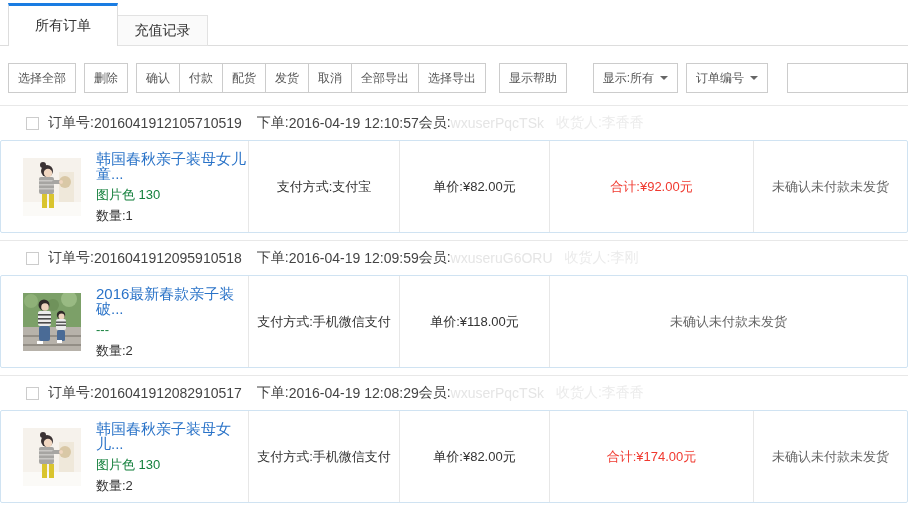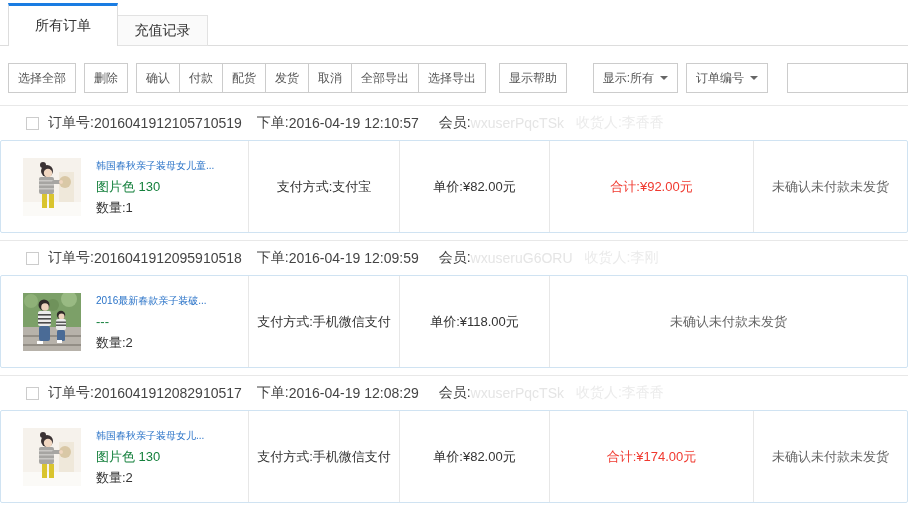--- a/index.html
+++ b/index.html
@@ -36,35 +36,35 @@
   .search-input{ height:30px; width:121px; margin-left:19px; border:1px solid #ccc;
         outline:none; padding:0 6px; font-size:12px; font-family:"Liberation Sans",sans-serif; }
   
   .orders{ margin-top:0; }
   .order{ border-top:1px solid #e8e8e8; padding-bottom:7px; }
   .order-head{ height:34px; display:flex; align-items:center;
         padding-left:26px; font-size:14px; color:#444; }
   .checkbox{ width:13px; height:13px; border:1px solid #ccc; background:#fff;
         margin-right:9px; flex:0 0 auto; cursor:pointer; }
   .oh-placed{ margin-left:15px; }
-  .oh-member{ margin-left:20px; }
+  .oh-member{ }
   .faint{ color:#e5e5e5; }
   .faint2{ color:#ebebeb; margin-left:12px; }
   .card{ border:1px solid #d0e3f2; border-radius:2px; height:93px;
         display:flex; align-items:stretch; background:#fff; }
   .col{ display:flex; align-items:center; justify-content:center;
         border-right:1px solid #e7e7e7; font-size:13px; color:#333; }
   .col-product{ width:248px; justify-content:flex-start; padding-left:22px; }
   .col-pay{ width:151px; }
   .col-price{ width:150px; }
   .col-total{ width:204px; color:#f0392f; }
   .col-status{ flex:1; border-right:none; color:#666; }
   .pimg{ width:58px; height:58px; flex:0 0 auto; display:block; }
   .pinfo{ margin-left:15px; display:flex; flex-direction:column; }
-  .ptitle{ color:#2a73c8; font-size:10px; line-height:15px; cursor:pointer; }
+  .ptitle{ color:#2a73c8; font-size:15px; line-height:15px; cursor:pointer; }
   .pvariant{ color:#15803d; margin-top:6px; line-height:15px; }
   .pqty{ color:#333; margin-top:6px; line-height:15px; }
 </style>
 </head>
 <body>
 
 <div class="tabs">
   <div class="tab active">所有订单</div>
   <div class="tab inactive">充值记录</div>
 </div>

